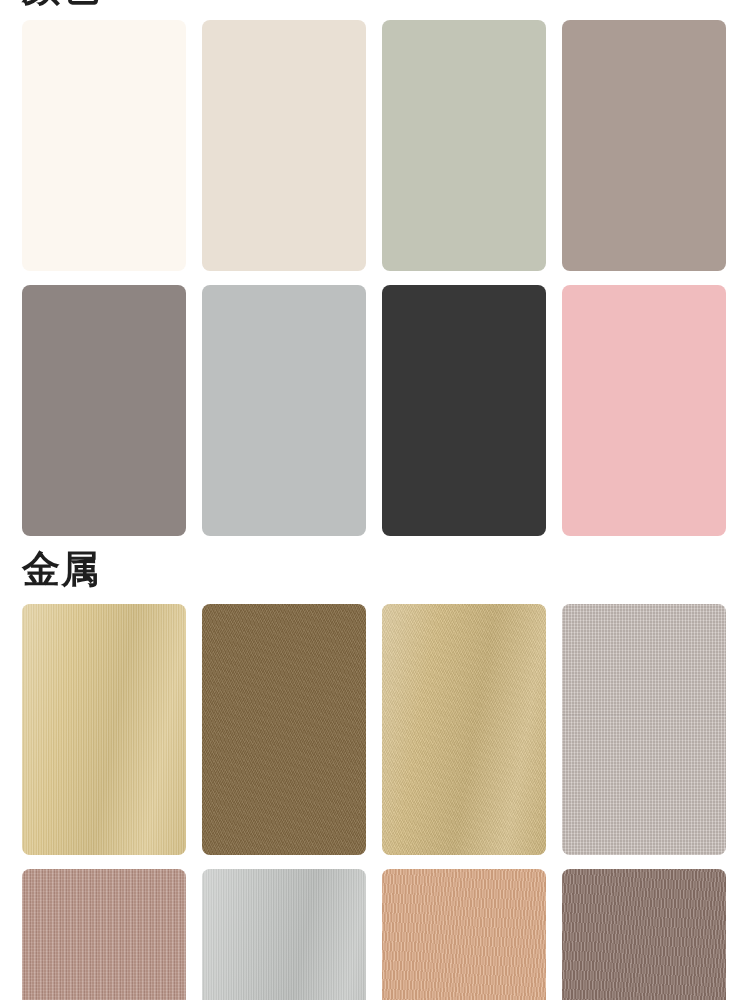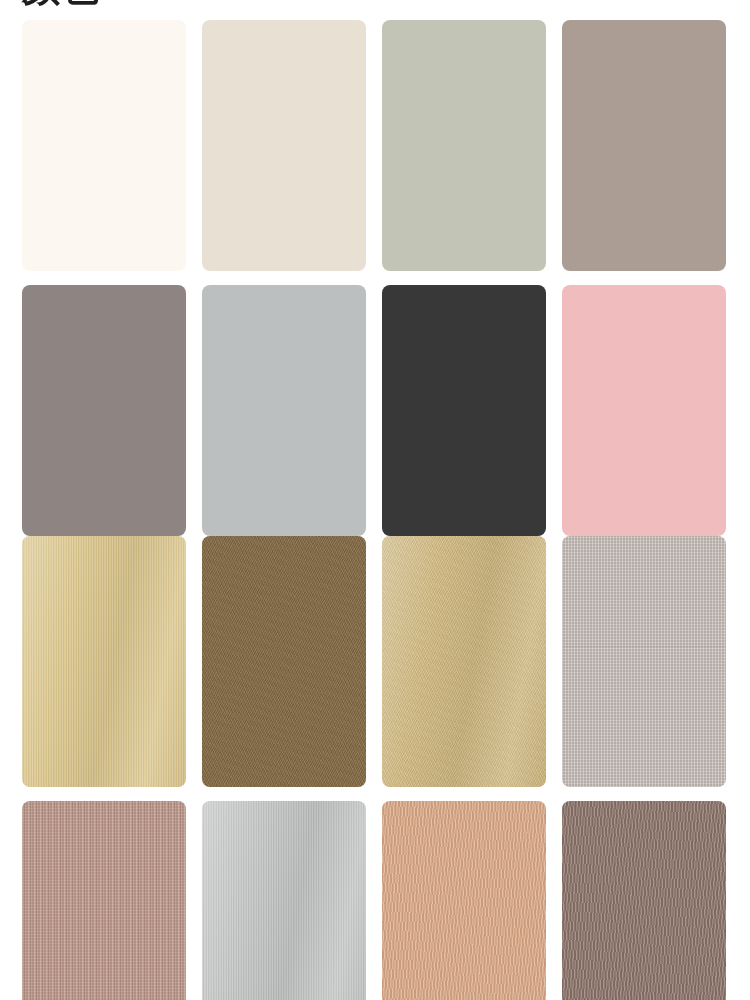--- a/index.html
+++ b/index.html
@@ -101,20 +101,23 @@
     <div class="swatch" id="c0" style="background: rgb(252, 247, 240);"></div>
     <div class="swatch" id="c1" style="background: rgb(233, 224, 212);"></div>
     <div class="swatch" id="c2" style="background: rgb(194, 197, 182);"></div>
     <div class="swatch" id="c3" style="background: rgb(171, 156, 148);"></div>
     <div class="swatch" id="c4" style="background: rgb(142, 133, 130);"></div>
     <div class="swatch" id="c5" style="background: rgb(188, 191, 191);"></div>
     <div class="swatch" id="c6" style="background: rgb(56, 56, 56);"></div>
     <div class="swatch" id="c7" style="background: rgb(240, 188, 190);"></div>
   </div>
 
+  <div class="metal-title-wrap">
+    <div class="section-title">金属</div>
+  </div>
 
   <div class="swatch-grid">
 
     <div class="swatch" id="m0" style="background: rgb(217, 195, 136);">
       <div class="tex tex-brushed-v"></div>
       <div class="tex tex-sheen"></div>
     </div>
 
     <div class="swatch" id="m1" style="background: rgb(131, 106, 68);">
       <div class="tex tex-grain"></div>

